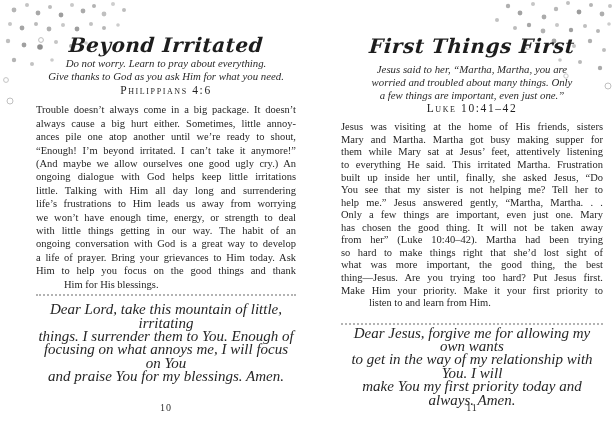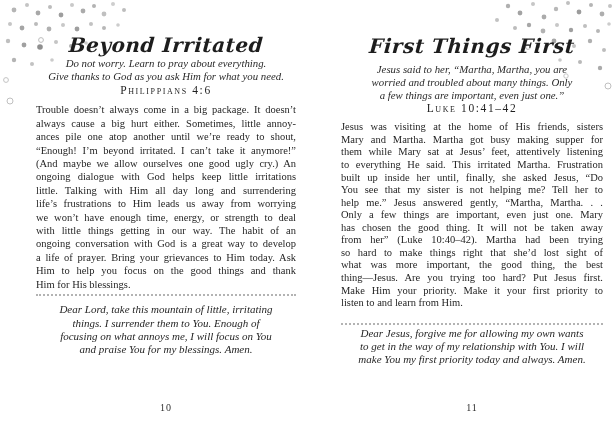--- a/index.html
+++ b/index.html
@@ -49,33 +49,33 @@
     font-size: 11.5px;
     line-height: 13px;
     margin-top: 1px;
     color: #1f1f1f;
   }
 
   .body-block { margin-top: 5px; font-size: 10.5px; color: #1f1f1f; }
   #left-page  .body-block { line-height: 13.4px; margin-top: 6px; }
   #right-page .body-block { line-height: 12.55px; margin-top: 6px; }
   .body-line { text-align: justify; text-align-last: justify; }
-  .body-line.last { text-align-last: left; }
+  .body-line.last { text-align-last: left; margin-left: 28px; }
 
   .divider {
     border-top: 2px dotted #b3b3b3;
     height: 0;
   }
   #left-page  .divider { margin-top: 3px; }
   #right-page .divider { margin-top: 13px; }
 
   .prayer {
     text-align: center;
     font-style: italic;
-    font-size: 11px;
+    font-size: 15px;
     line-height: 13.4px;
     color: #262626;
   }
   #left-page  .prayer { margin-top: 7px; }
   #right-page .prayer { margin-top: 2px; }
 
   .page-number {
     position: absolute;
     top: 402px;
     left: 0; right: 0;

